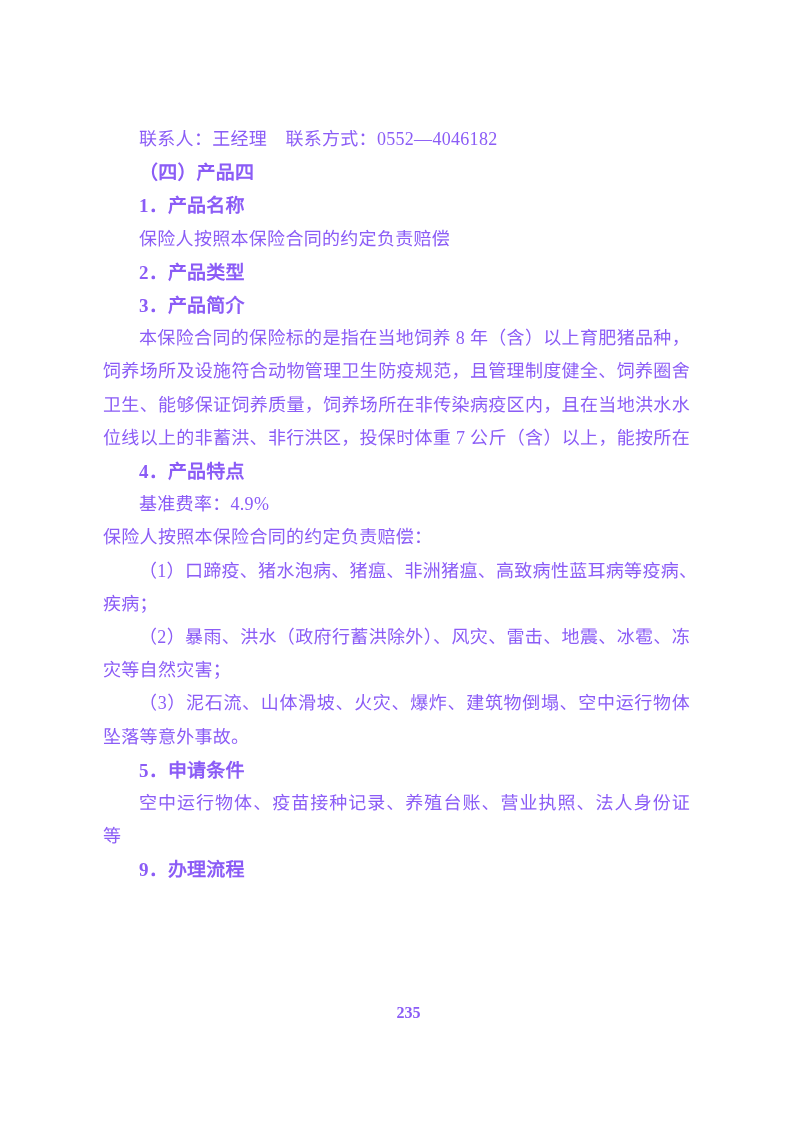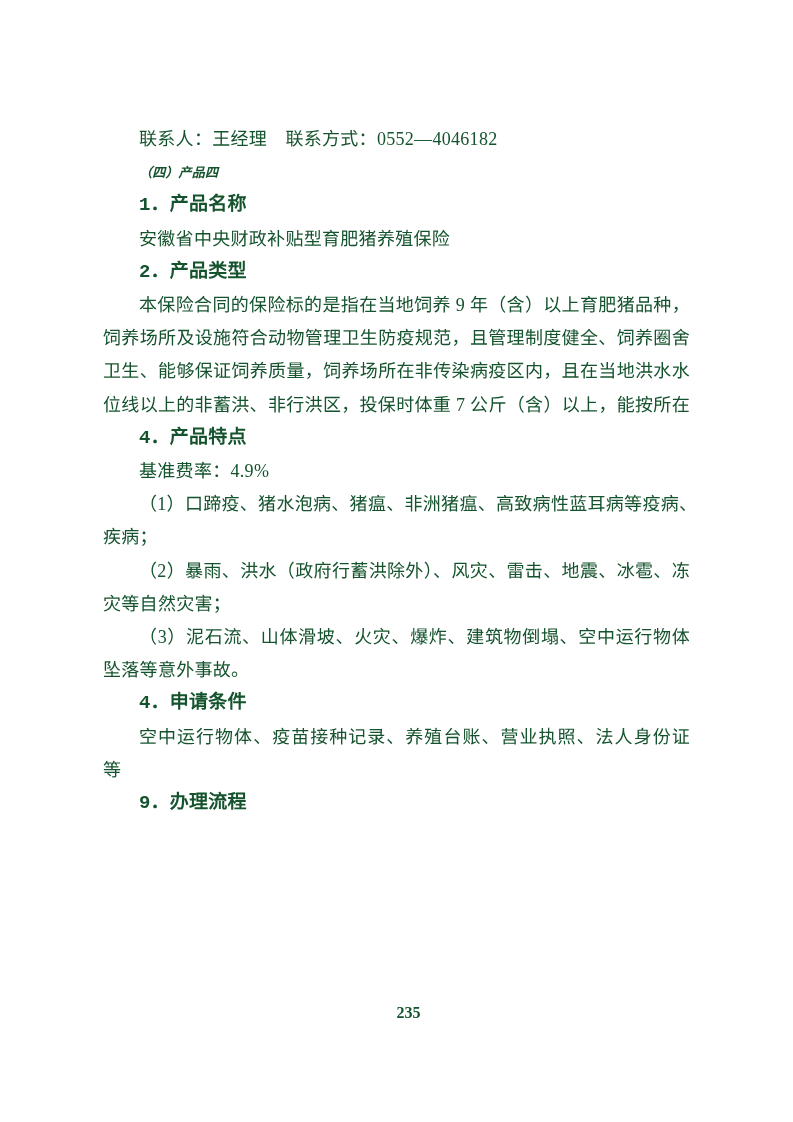--- a/index.html
+++ b/index.html
@@ -5,21 +5,21 @@
   html, body {
     margin: 0;
     padding: 0;
     background: #ffffff;
   }
   .page {
     position: relative;
     width: 793px;
     height: 1122px;
     background: #ffffff;
-    color: #14532d;
+    color: #8b5cf6;
     font-family: "Liberation Serif", "DejaVu Serif", serif;
     overflow: hidden;
   }
   .content {
     position: absolute;
     left: 103px;
     top: 123px;
     width: 587px;
   }
   .line {
@@ -35,26 +35,24 @@
   }
   .stretch {
     text-align: justify;
     text-align-last: justify;
     text-justify: inter-character;
   }
   .head {
     font-weight: 700;
     font-size: 19px;
     letter-spacing: 0.2px;
-    font-family: Liberation Mono, monospace;
   }
   .hkai {
     font-weight: 700;
-    font-style: italic;
-    font-size: 13px;
+    font-size: 19px;
     letter-spacing: 0.2px;
   }
   .pagenum {
     position: absolute;
     left: 12px;
     top: 1001px;
     width: 100%;
     text-align: center;
     font-size: 16px;
     line-height: 24px;
@@ -62,33 +60,35 @@
   }
 </style>
 </head>
 <body>
 
 <div class="page">
   <div class="content">
     <p class="line indent">联系人：王经理　联系方式：0552—4046182</p>
     <p class="line indent hkai">（四）产品四</p>
     <p class="line indent head">1．产品名称</p>
-    <p class="line indent">安徽省中央财政补贴型育肥猪养殖保险</p>
+    <p class="line indent">保险人按照本保险合同的约定负责赔偿</p>
     <p class="line indent head">2．产品类型</p>
-    <p class="line indent stretch">本保险合同的保险标的是指在当地饲养 9 年（含）以上育肥猪品种，</p>
+    <p class="line indent head">3．产品简介</p>
+    <p class="line indent stretch">本保险合同的保险标的是指在当地饲养 8 年（含）以上育肥猪品种，</p>
     <p class="line stretch">饲养场所及设施符合动物管理卫生防疫规范，且管理制度健全、饲养圈舍</p>
     <p class="line stretch">卫生、能够保证饲养质量，饲养场所在非传染病疫区内，且在当地洪水水</p>
     <p class="line stretch">位线以上的非蓄洪、非行洪区，投保时体重 7 公斤（含）以上，能按所在</p>
     <p class="line indent head">4．产品特点</p>
     <p class="line indent">基准费率：4.9%</p>
+    <p class="line">保险人按照本保险合同的约定负责赔偿：</p>
     <p class="line indent stretch">（1）口蹄疫、猪水泡病、猪瘟、非洲猪瘟、高致病性蓝耳病等疫病、</p>
     <p class="line">疾病；</p>
     <p class="line indent stretch">（2）暴雨、洪水（政府行蓄洪除外）、风灾、雷击、地震、冰雹、冻</p>
     <p class="line">灾等自然灾害；</p>
     <p class="line indent stretch">（3）泥石流、山体滑坡、火灾、爆炸、建筑物倒塌、空中运行物体</p>
     <p class="line">坠落等意外事故。</p>
-    <p class="line indent head">4．申请条件</p>
+    <p class="line indent head">5．申请条件</p>
     <p class="line indent stretch">空中运行物体、疫苗接种记录、养殖台账、营业执照、法人身份证</p>
     <p class="line">等</p>
     <p class="line indent head">9．办理流程</p>
   </div>
   <div class="pagenum">235</div>
 </div>
 
 </body></html>

